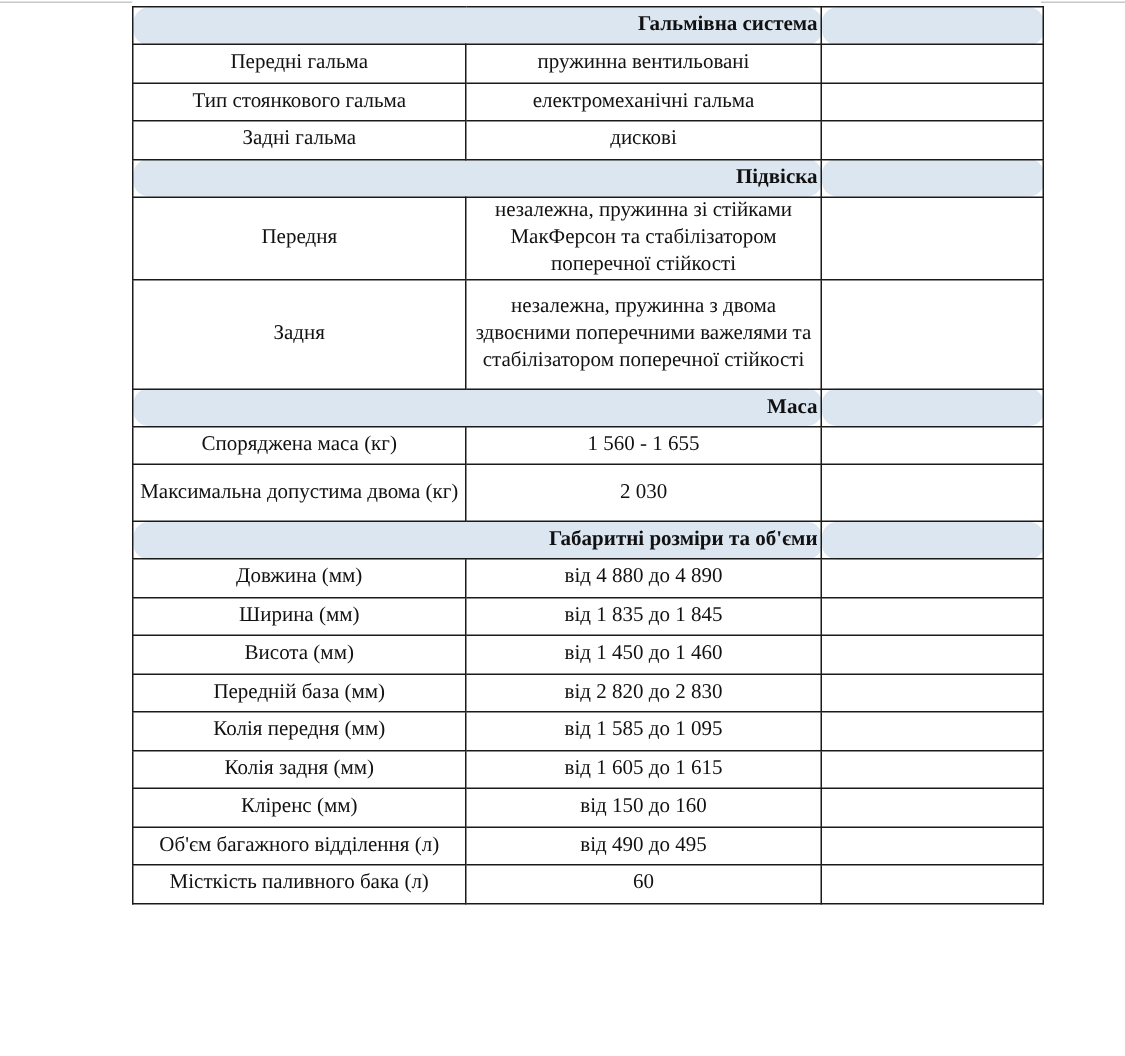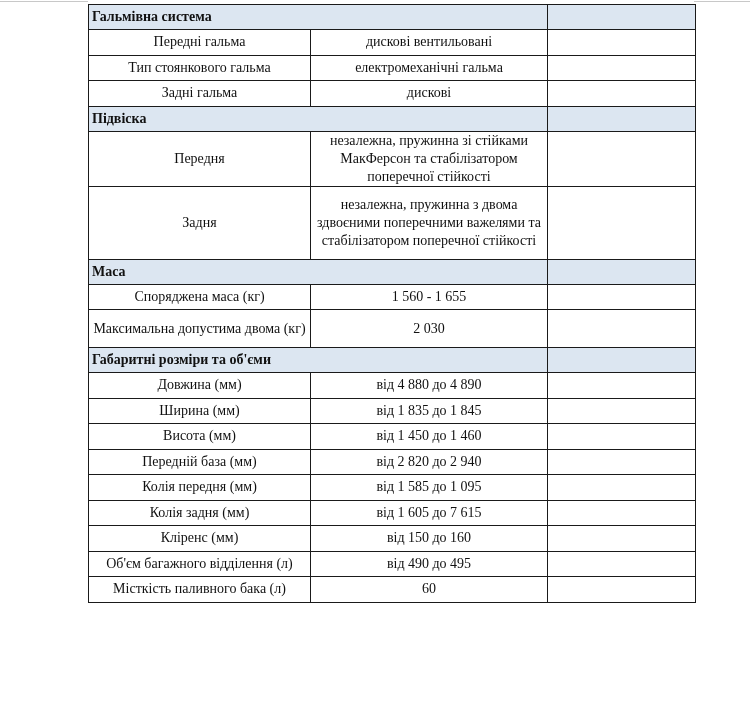--- a/index.html
+++ b/index.html
@@ -5,21 +5,21 @@
     html, body { margin: 0; padding: 0; background: #ffffff; }
     body { width: 750px; height: 704px; position: relative; overflow: hidden;
       font-family: "Liberation Serif", "DejaVu Serif", serif; color: #111; }
     .topline-left { position: absolute; left: 0; top: 1px; width: 88px; height: 1px; background: #c8c8c8; }
     .topline-right { position: absolute; left: 694px; top: 1px; width: 56px; height: 1px; background: #c8c8c8; }
     table.spec { position: absolute; left: 88px; top: 4px; width: 607px; border-collapse: collapse; table-layout: fixed; }
     table.spec col.c1 { width: 222px; }
     table.spec col.c2 { width: 237px; }
     table.spec col.c3 { width: 148px; }
     table.spec td { border: 1.5px solid #1a1a1a; font-size: 14px; line-height: 18px; padding: 0 2px; vertical-align: middle; }
-    tr.section td { background: #dce6f1; font-weight: bold; text-align: left; height: 24px; padding-left: 3px; }
+    tr.section td { background: #dce6f1; font-weight: bold; text-align: right; height: 24px; padding-left: 3px; border-radius: 10px; }
     tr.section td.sec-blank { border-left: 1px solid #dce6f1; }
     tr.row td { height: 24.5px; }
     td.label { text-align: center; }
     td.value { text-align: center; }
     td.blank { }
   </style>
 </head>
 <body>
 
 <div class="topline-left"></div>
@@ -32,21 +32,21 @@
       <col class="c3">
     </colgroup>
   <tbody>
 
     <tr class="section">
       <td colspan="2">Гальмівна система</td>
       <td class="sec-blank"></td>
     </tr>
     <tr class="row">
       <td class="label">Передні гальма</td>
-      <td class="value">дискові вентильовані</td>
+      <td class="value">пружинна вентильовані</td>
       <td class="blank"></td>
     </tr>
     <tr class="row">
       <td class="label">Тип стоянкового гальма</td>
       <td class="value">електромеханічні гальма</td>
       <td class="blank"></td>
     </tr>
     <tr class="row">
       <td class="label">Задні гальма</td>
       <td class="value">дискові</td>
@@ -97,31 +97,31 @@
       <td class="value">від 1 835 до 1 845</td>
       <td class="blank"></td>
     </tr>
     <tr class="row">
       <td class="label">Висота (мм)</td>
       <td class="value">від 1 450 до 1 460</td>
       <td class="blank"></td>
     </tr>
     <tr class="row">
       <td class="label">Передній база (мм)</td>
-      <td class="value">від 2 820 до 2 940</td>
+      <td class="value">від 2 820 до 2 830</td>
       <td class="blank"></td>
     </tr>
     <tr class="row">
       <td class="label">Колія передня (мм)</td>
       <td class="value">від 1 585 до 1 095</td>
       <td class="blank"></td>
     </tr>
     <tr class="row">
       <td class="label">Колія задня (мм)</td>
-      <td class="value">від 1 605 до 7 615</td>
+      <td class="value">від 1 605 до 1 615</td>
       <td class="blank"></td>
     </tr>
     <tr class="row">
       <td class="label">Кліренс (мм)</td>
       <td class="value">від 150 до 160</td>
       <td class="blank"></td>
     </tr>
     <tr class="row">
       <td class="label">Об'єм багажного відділення (л)</td>
       <td class="value">від 490 до 495</td>

